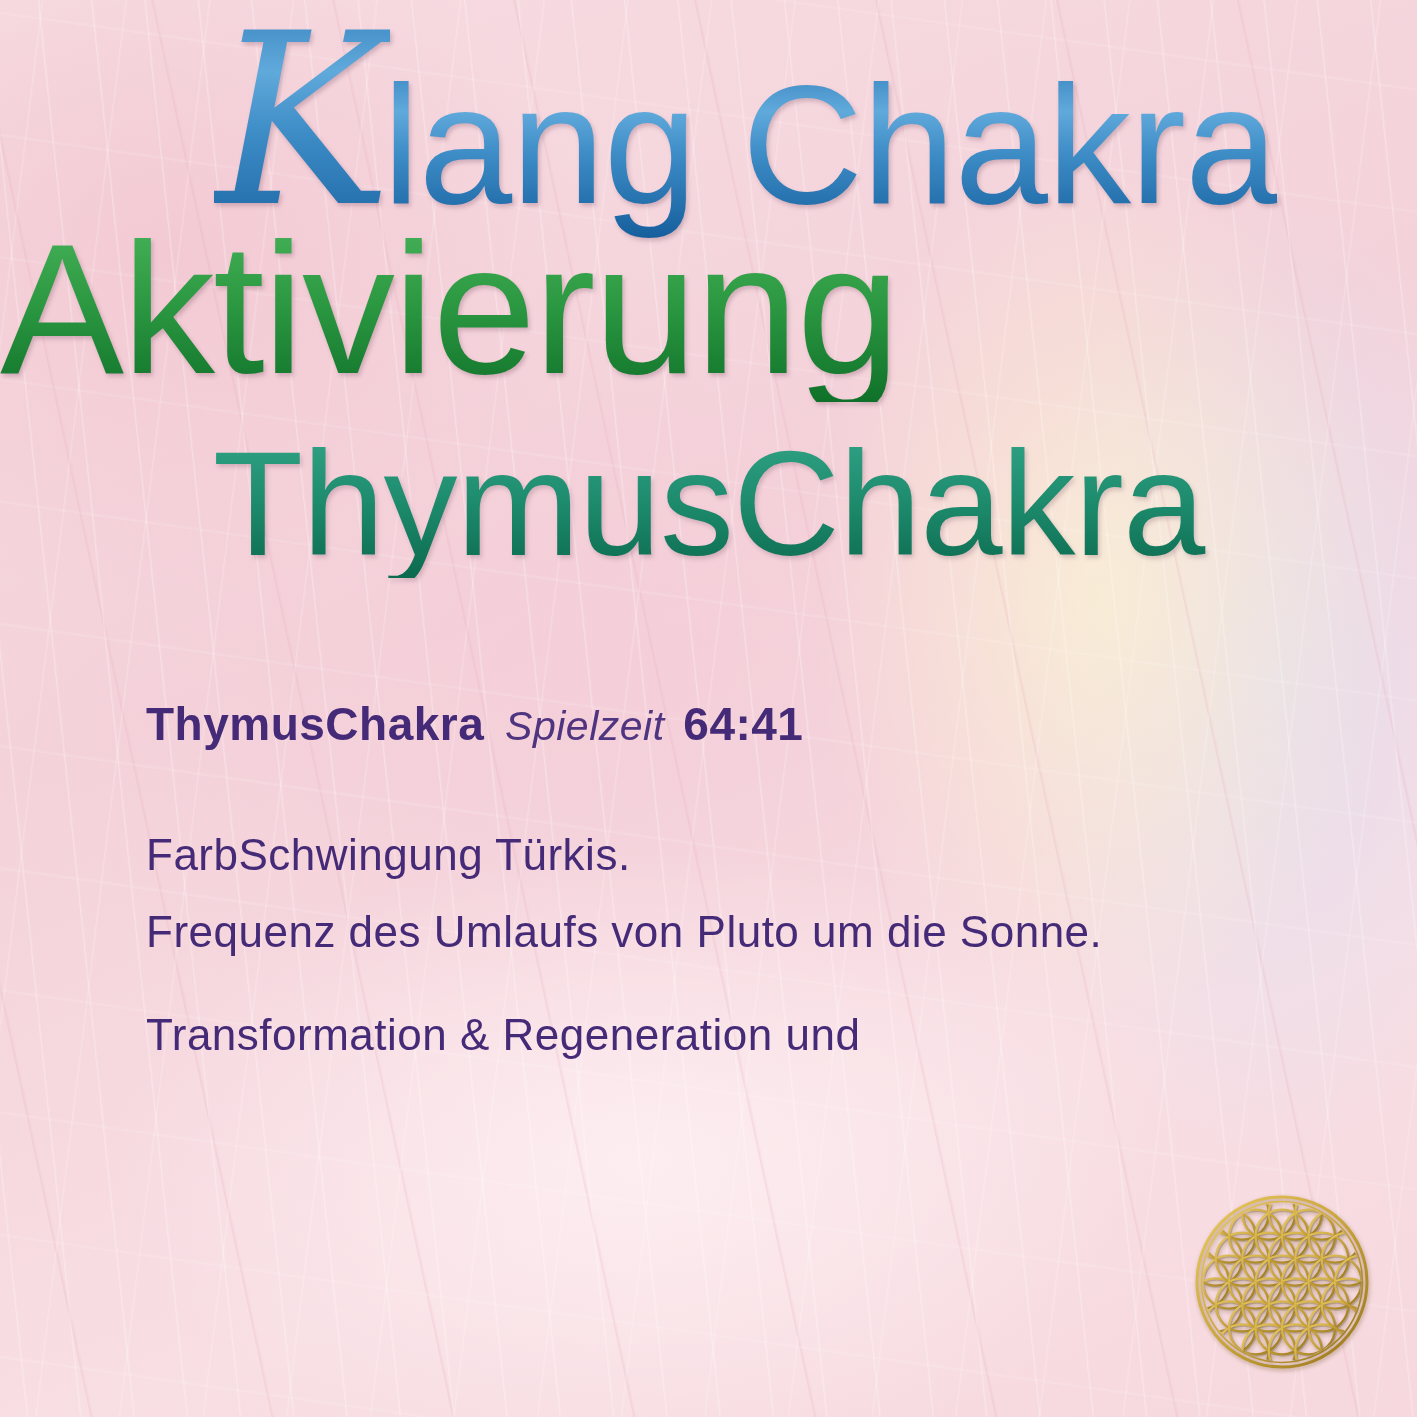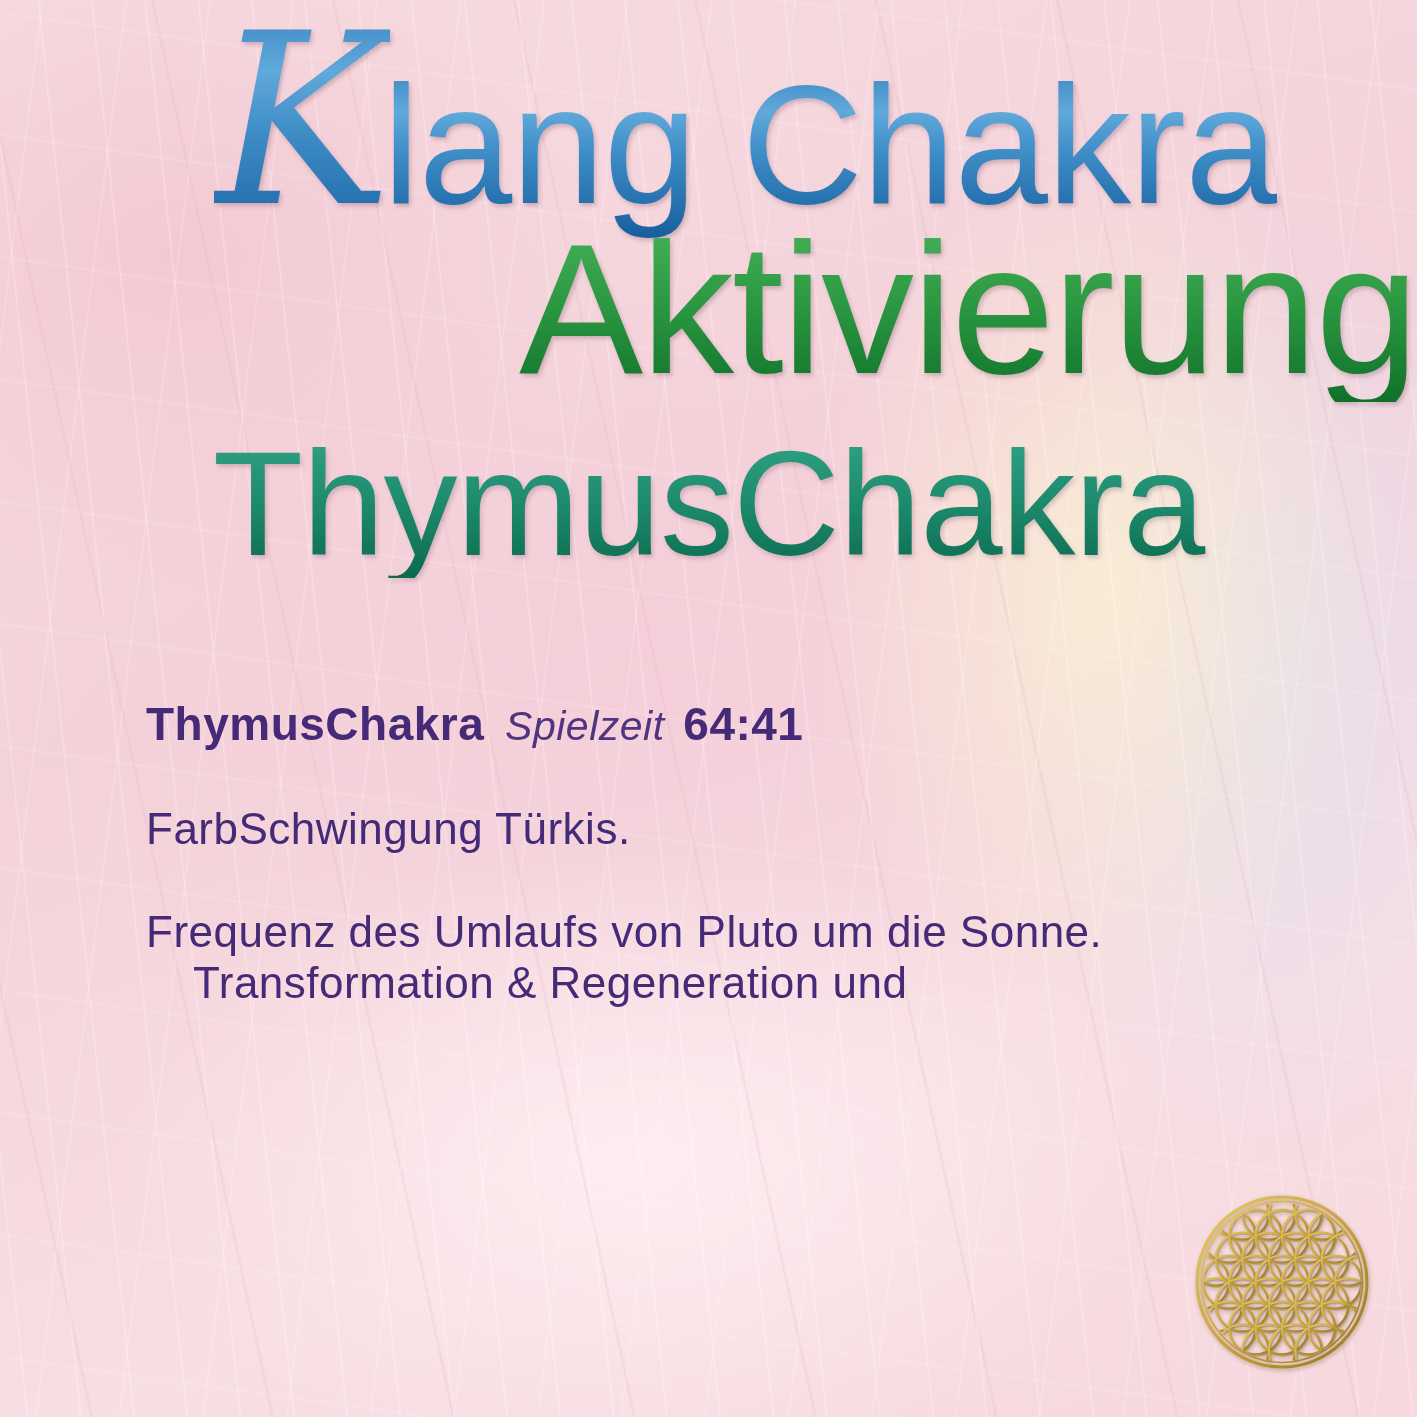--- a/index.html
+++ b/index.html
@@ -27,31 +27,31 @@
       repeating-linear-gradient(78deg, rgba(228,170,186,0) 0px, rgba(228,170,186,0) 88px, rgba(228,170,186,0.25) 89px, rgba(228,170,186,0) 92px, rgba(228,170,186,0) 177px);
   }
   h1,h2,h3,p{margin:0;position:absolute;width:100%;}
   .t1{top:8px;text-align:center;font-size:168px;line-height:0.95;font-weight:normal;letter-spacing:-1px;}
   .t1 .grad, .t2, .t3{
     -webkit-background-clip:text;background-clip:text;color:transparent;
   }
   .t1{filter:drop-shadow(2px 3px 2px rgba(110,70,90,0.28));padding-left:37px;}
   .grad-blue{background-image:linear-gradient(180deg,#2d7ab8 0%,#60a9db 32%,#3d8cc6 55%,#155e9d 100%);}
   .k{font-family:"DejaVu Serif", serif;font-style:italic;font-size:238px;font-weight:normal;margin-right:-8px;}
-  .t2{top:216px;text-align:right;font-size:186px;line-height:1;font-weight:normal;letter-spacing:-2px;
+  .t2{top:216px;text-align:left;font-size:186px;line-height:1;font-weight:normal;letter-spacing:-2px;
       background-image:linear-gradient(180deg,#47b35a 0%,#2d9a43 45%,#0f7129 100%);
       filter:drop-shadow(2px 3px 2px rgba(110,70,90,0.28));}
   .t3{top:430px;text-align:center;font-size:148px;line-height:1;font-weight:normal;letter-spacing:-1px;
       background-image:linear-gradient(180deg,#32a487 0%,#1d8a6c 50%,#0c6a4e 100%);
       filter:drop-shadow(2px 3px 2px rgba(110,70,90,0.25));}
   .info{left:146px;width:1150px;color:#452a78;font-size:44px;line-height:1.32;letter-spacing:0.5px;}
   .l1{top:694px;}
-  .l2{top:800px;}
+  .l2{top:826px;}
   .l3{top:903px;}
-  .l4{top:954px;margin-left:47px;}
+  .l4{top:1006px;}
   .b{font-weight:bold;font-size:46px;}
   .it{font-style:italic;font-size:41px;color:#4f347f;margin:0 6px 0 8px;}
   .fol{position:absolute;left:1187px;top:1187px;width:190px;height:190px;
        filter:drop-shadow(1px 2px 2px rgba(120,90,40,0.45));}
 </style>
 </head>
 <body>
 
 <div class="cover">
   <div class="texture"></div>

